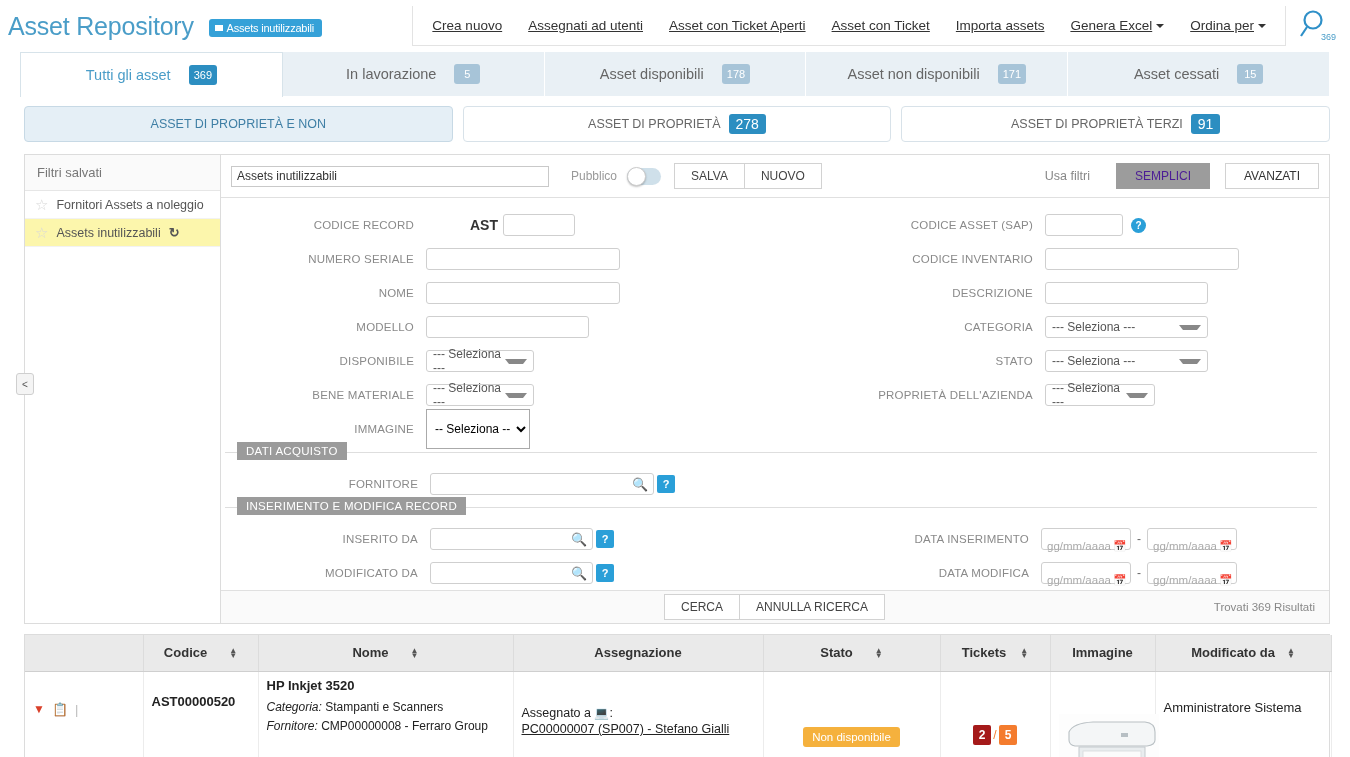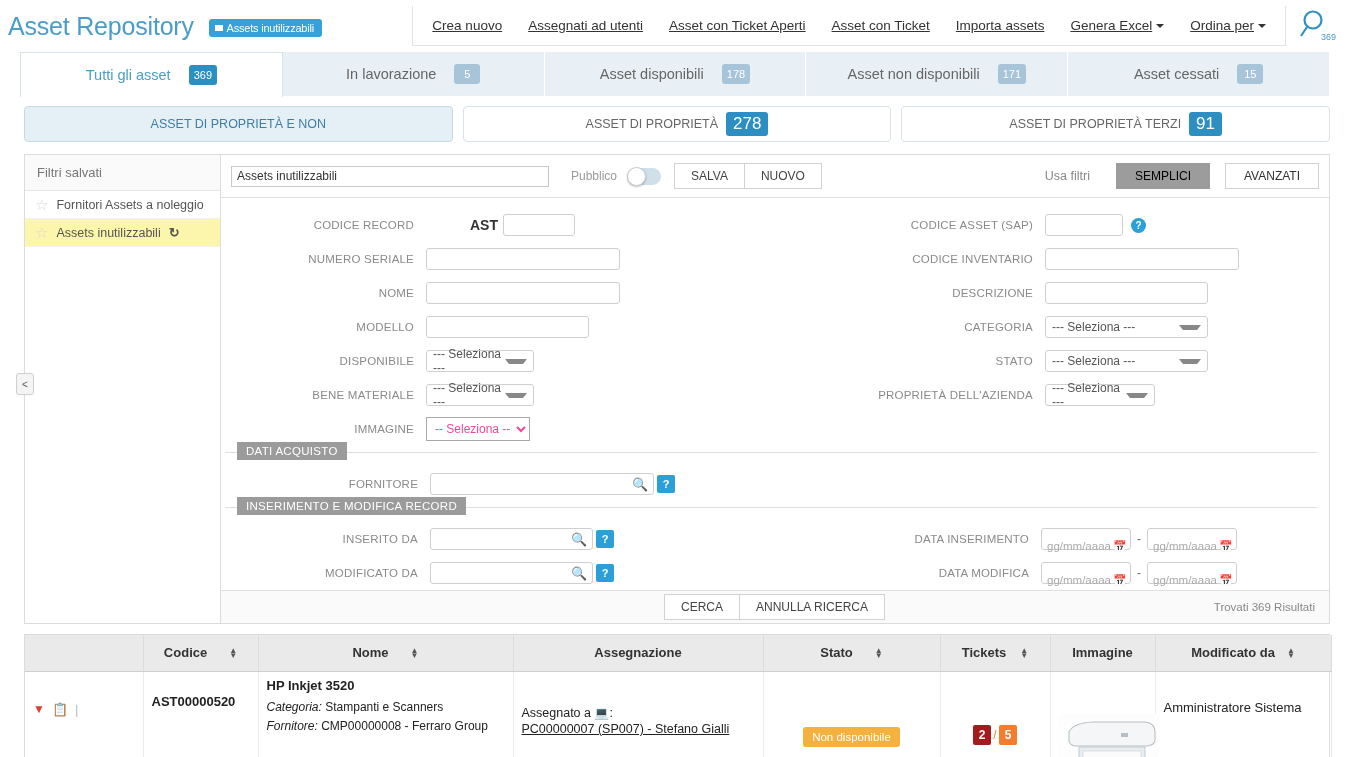--- a/index.html
+++ b/index.html
@@ -160,21 +160,21 @@
     cursor: pointer;
   }
   .subtab.active {
     background: #e5eff6;
     color: #3f7fa5;
     border-color: #c7d9e5;
   }
   .subtab-count {
     background: #2c8ec1;
     color: #fff;
-    font-size: 17px;
+    font-size: 14px;
     border-radius: 3px;
     padding: 2px 7px;
   }
 
   
   .panel {
     display: flex;
     margin: 12px 20px 0 24px;
     border: 1px solid #dcdcdc;
     background: #fff;
@@ -280,21 +280,21 @@
   }
   .usa-label { font-size: 12.5px; color: #888; margin-right: 10px; }
   .seg {
     border: 1px solid #d2d2d2;
     background: #fff;
     font-size: 12px;
     color: #333;
     padding: 5px 18px;
     cursor: pointer;
   }
-  .seg.active { background: #9c9c9c; color: #000000; border-color: #9c9c9c; }
+  .seg.active { background: #9c9c9c; color: #4c1d95; border-color: #9c9c9c; }
   .seg + .seg { margin-left: -1px; }
 
   
   .form-area { flex: 1; padding: 10px 0 0 0; position: relative; }
   .form-cols { display: flex; }
   .col { width: 50%; }
   .frow {
     display: flex;
     align-items: center;
     height: 34px;
@@ -337,25 +337,25 @@
   .fselect .arr {
     margin-left: auto;
     padding-left: 14px;
     width: 0; height: 0;
     border-left: 4px solid transparent;
     border-right: 4px solid transparent;
     border-top: 5px solid #888;
     display: inline-block;
   }
   .native-sel {
-    height: 24px;
+    height: 40px;
     border: 1px solid #aaa;
     background: #fff;
     font-size: 12px;
-    color: #ec4899;
+    color: #000000;
     font-family: "Liberation Sans", sans-serif;
     padding: 0 2px 0 4px;
   }
   .help-q {
     display: inline-flex;
     align-items: center;
     justify-content: center;
     width: 15px; height: 15px;
     border-radius: 50%;
     background: #2a9fd8;

